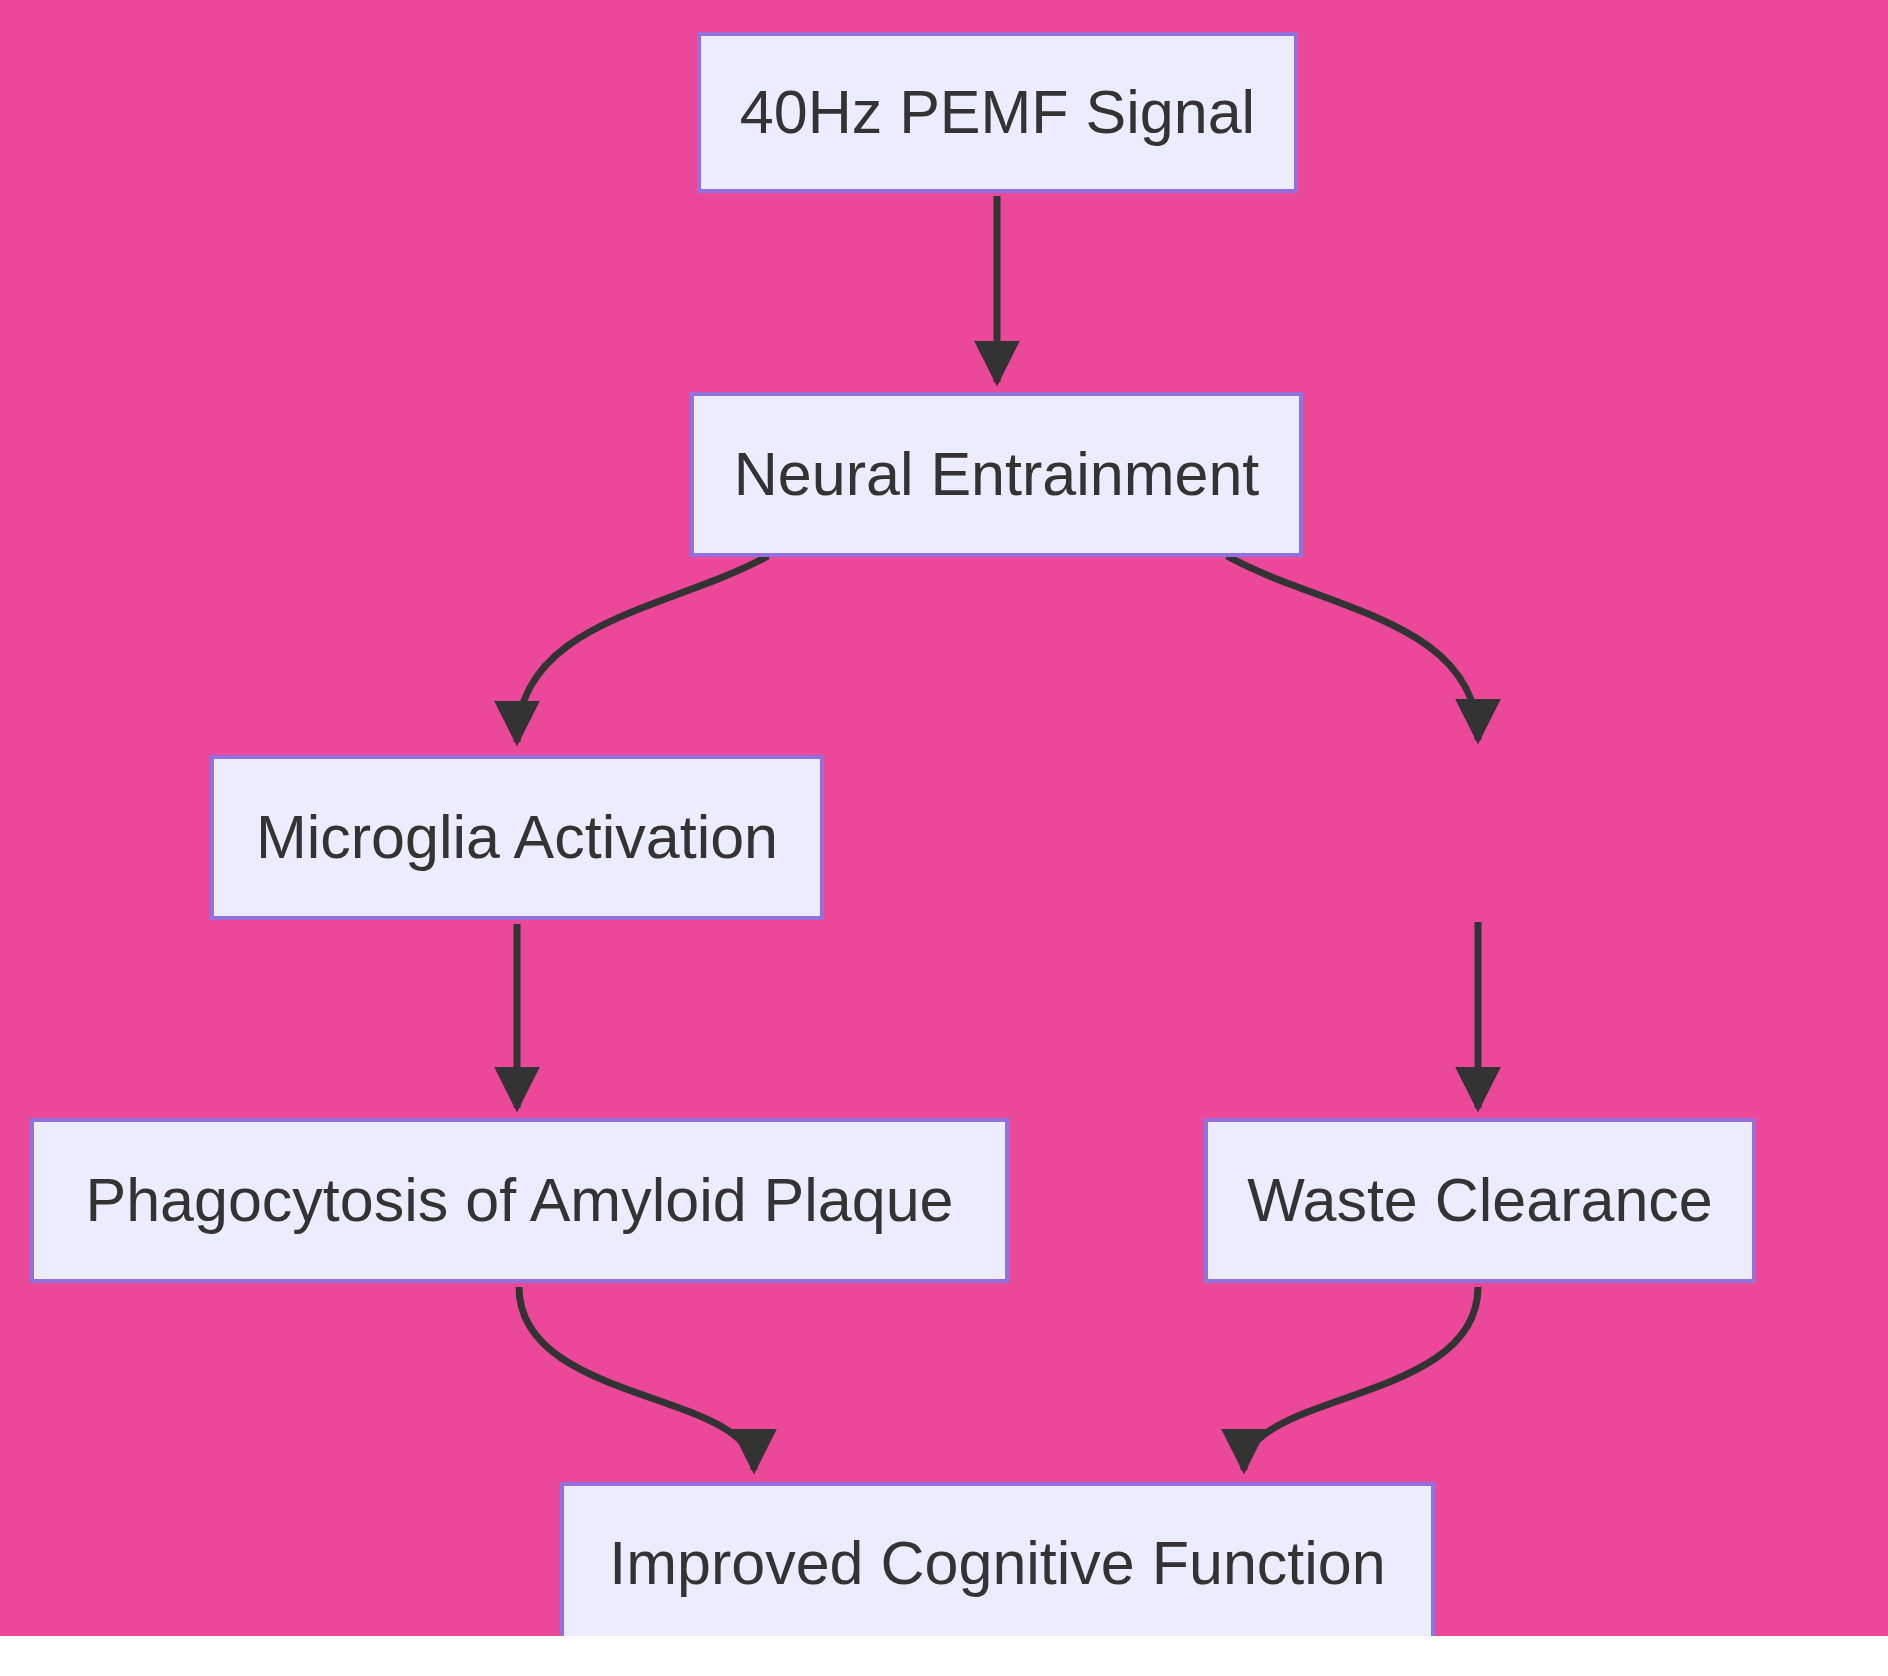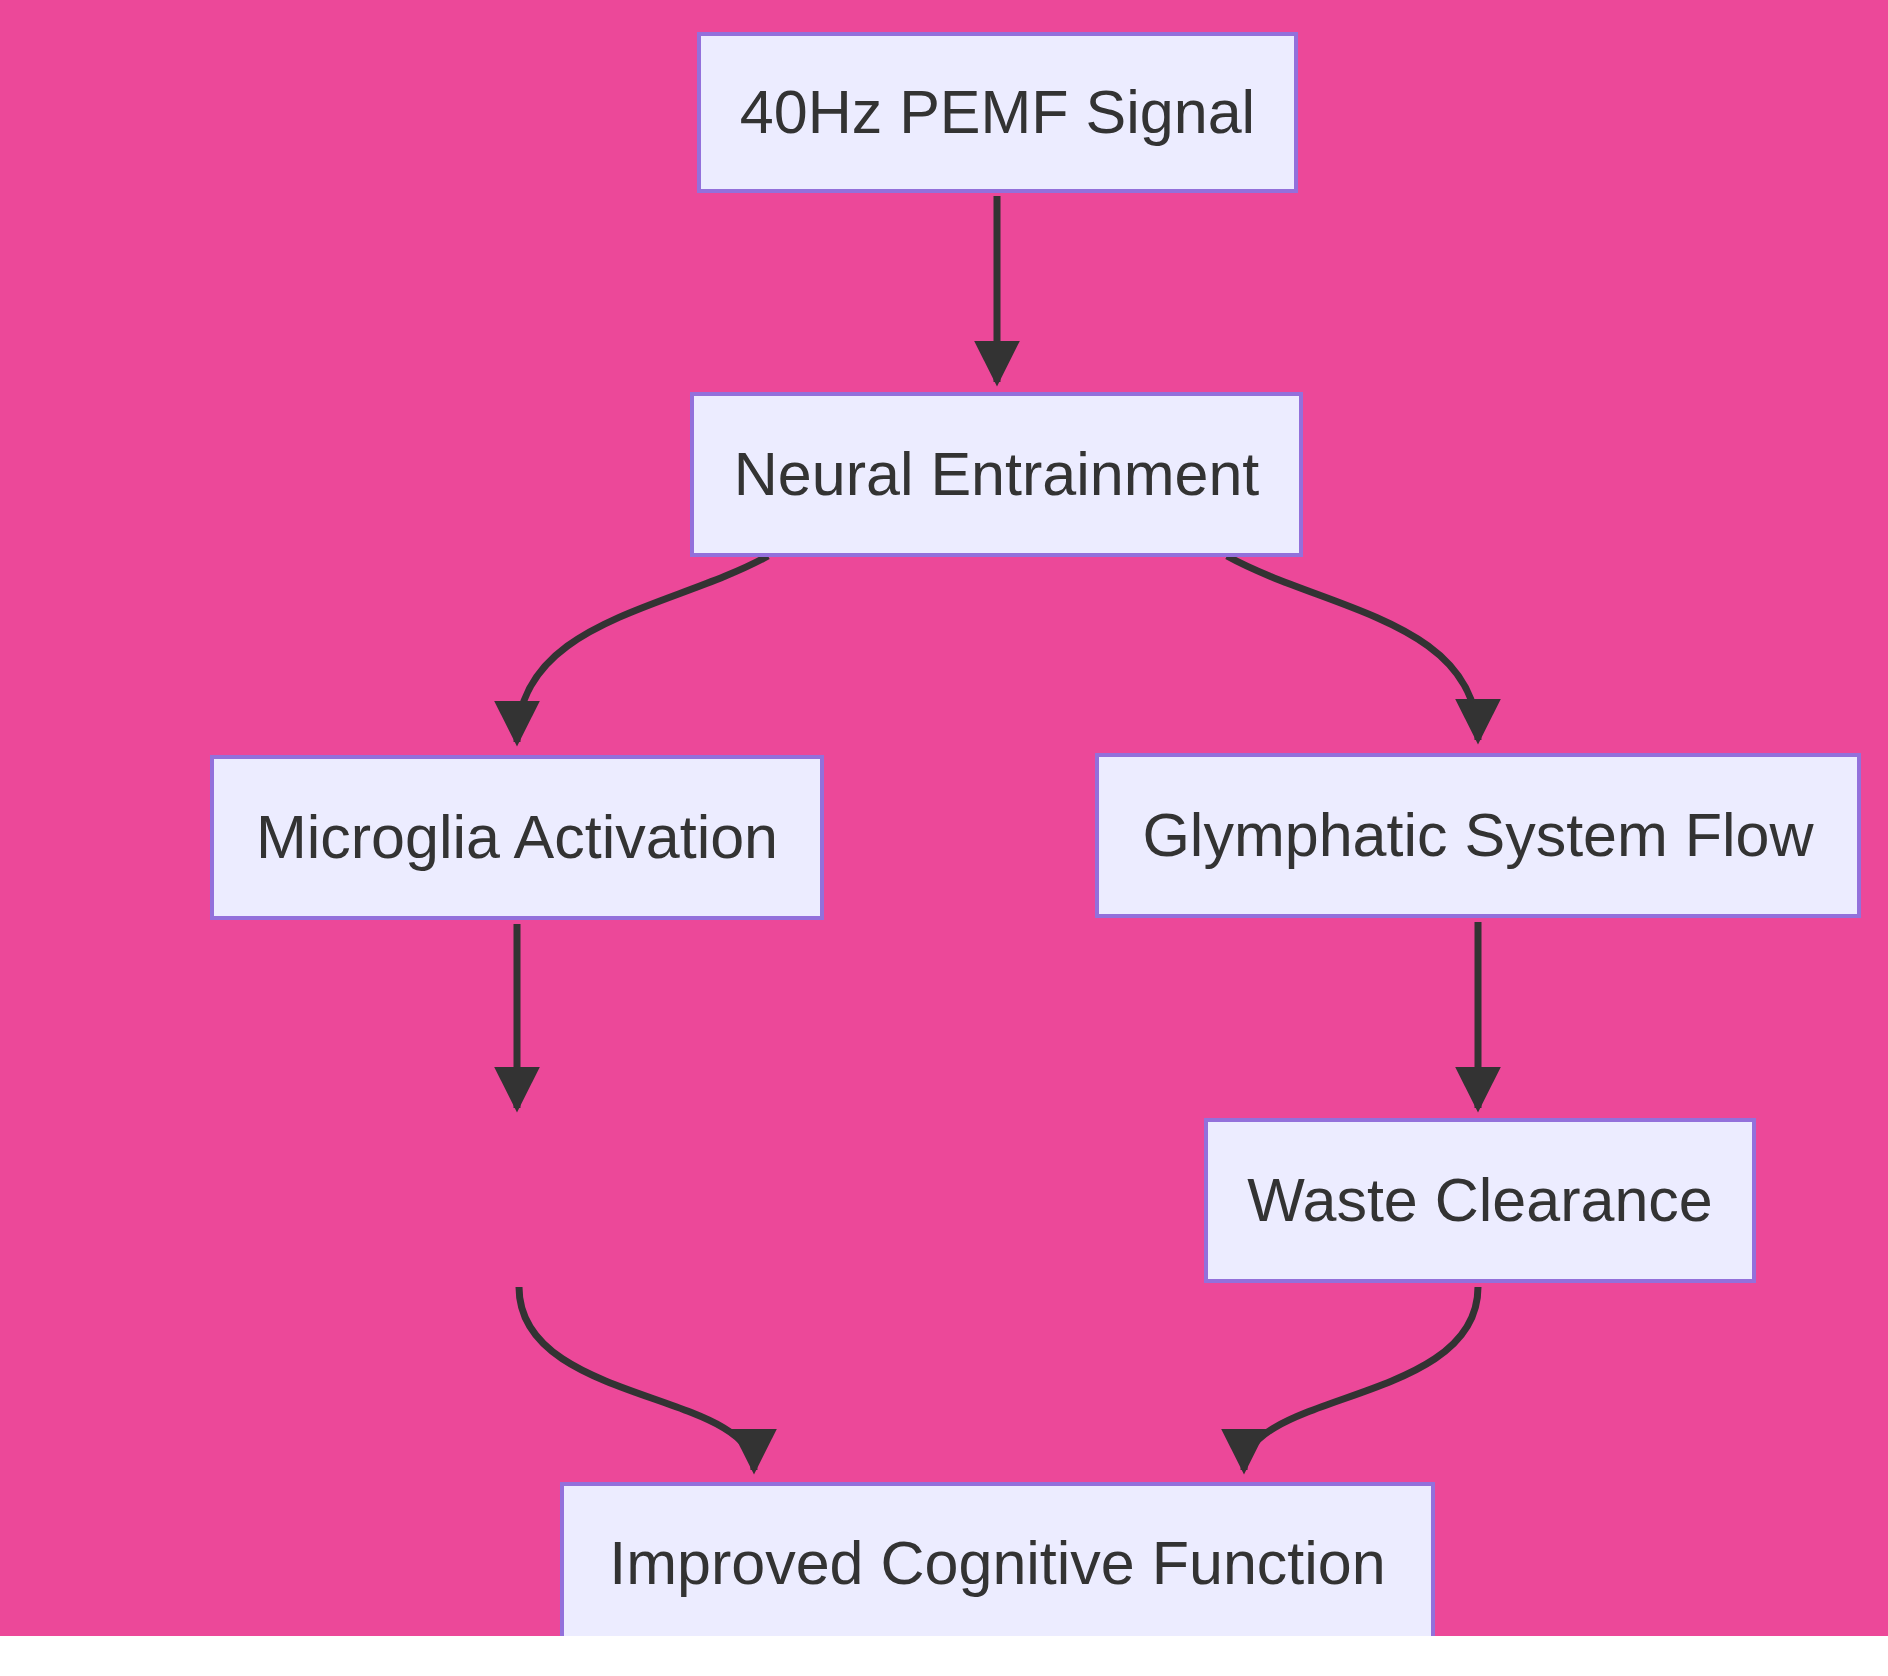--- a/index.html
+++ b/index.html
@@ -68,24 +68,24 @@
   </div>
 
   <div class="node" style="left:210px; top:755px; width:614px; height:165px;">
     <span>Microglia Activation</span>
   </div>
 
   <div class="node" style="left:690px; top:392px; width:613px; height:165px;">
     <span>Neural Entrainment</span>
   </div>
 
-  <div class="node" style="left:1095px; top:753px; width:766px; height:165px;">
-    <span>Glymphatic System Flow</span>
+
+  <div class="node" style="left:30px; top:1118px; width:979px; height:165px;">
+    <span>Phagocytosis of Amyloid Plaque</span>
   </div>
-
 
   <div class="node" style="left:1204px; top:1118px; width:552px; height:165px;">
     <span>Waste Clearance</span>
   </div>
 
   <div class="node" style="left:560px; top:1482px; width:875px; height:163px;justify-content:center;">
     <span>Improved Cognitive Function</span>
   </div>
 
 </div>

